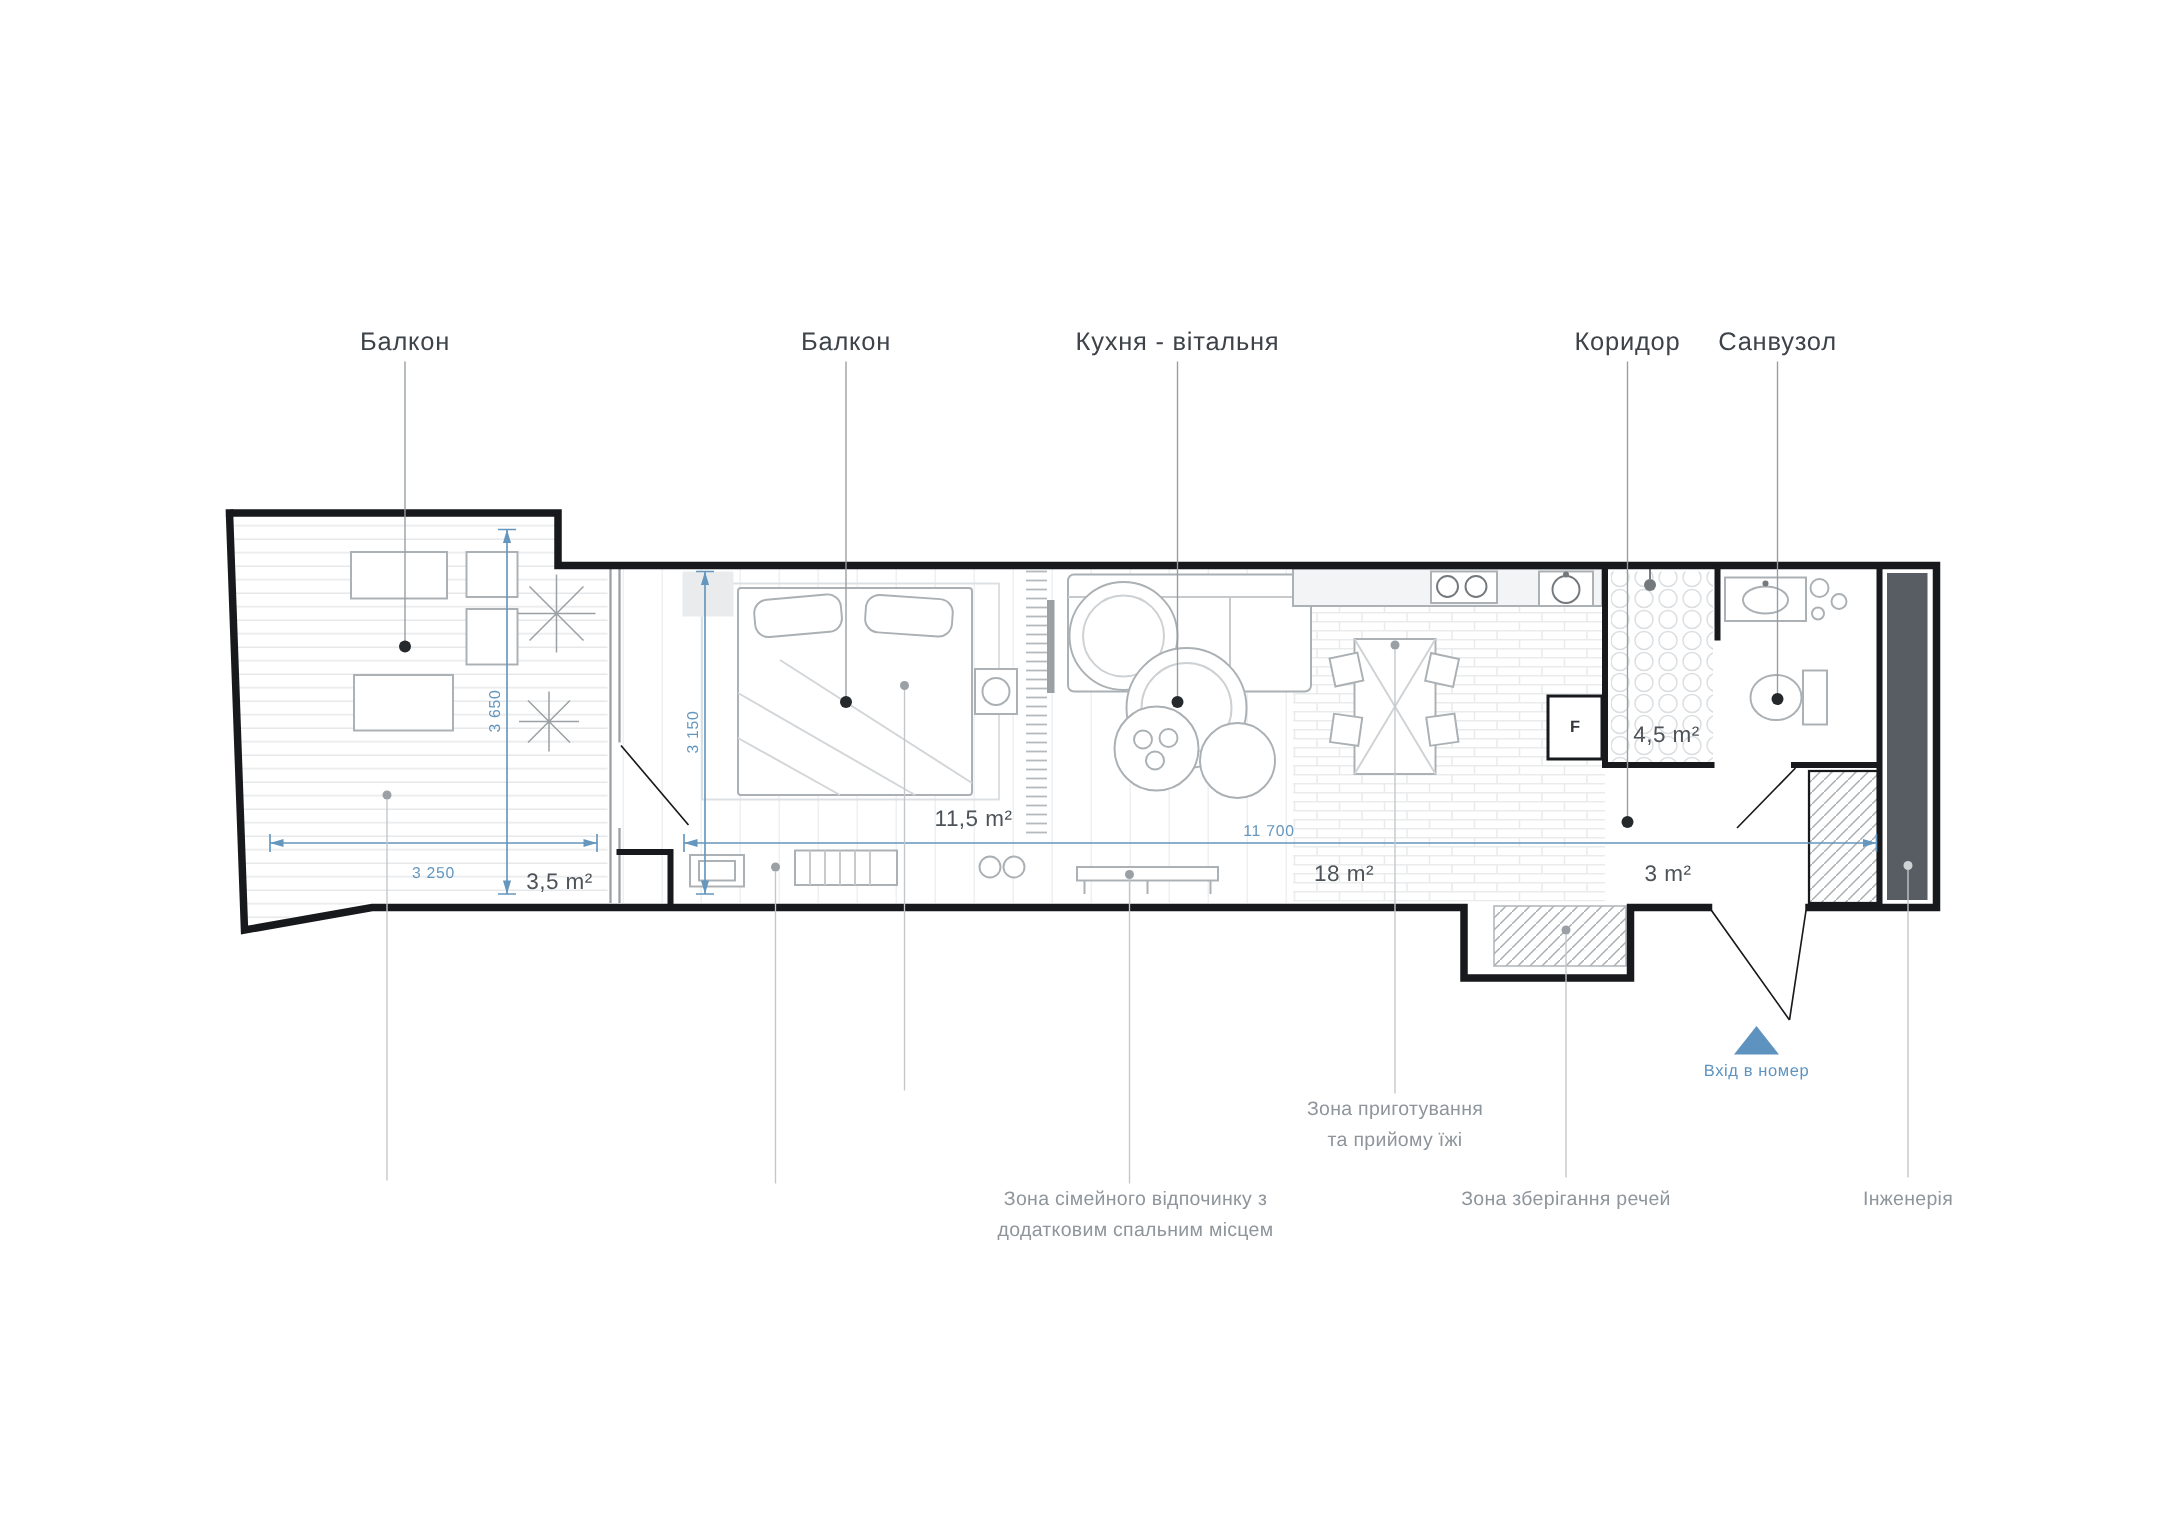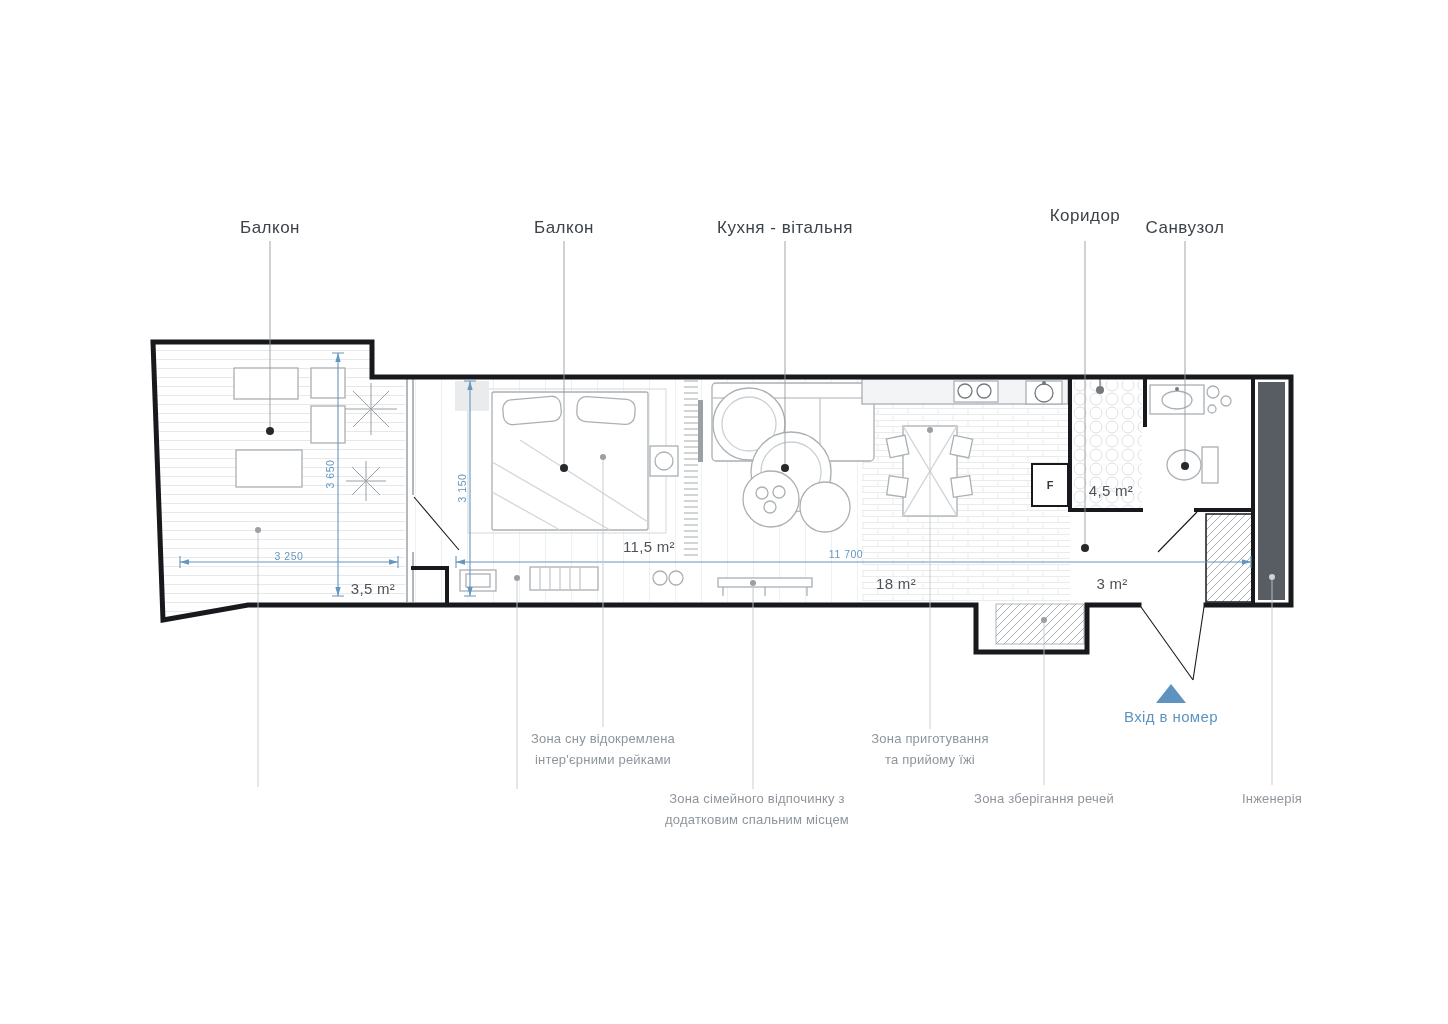--- a/index.html
+++ b/index.html
@@ -23,21 +23,21 @@
     position:absolute;transform:translate(-50%,-50%);
     font-size:10.5px;color:#6496be;white-space:nowrap;letter-spacing:.5px;
   }
   .dim-label.vert{transform:translate(-50%,-50%) rotate(-90deg);}
   .annotation{
     position:absolute;transform:translateX(-50%);
     font-size:13px;color:#8e959b;text-align:center;line-height:1.6;letter-spacing:.2px;
   }
   .entrance-label{
     position:absolute;transform:translateX(-50%);
-    font-size:15px;color:#5e93c0;letter-spacing:.4px;white-space:nowrap;
+    font-size:11px;color:#5e93c0;letter-spacing:.4px;white-space:nowrap;
   }
   .fridge-label{
     position:absolute;transform:translate(-50%,-50%);
     font-size:11px;font-weight:bold;color:#34383c;
   }
 </style>
 </head>
 <body>
 
 <div class="stage">
@@ -208,37 +208,36 @@
       <circle cx="1044" cy="620" r="3"></circle>
       <circle cx="1272" cy="577" r="3" fill="#cfd3d6"></circle>
     </g>
 
     <polygon points="1171,684 1186,703 1156,703" fill="#5e93c0"></polygon>
   </svg>
 
   <div class="room-label" style="left:270px;top:218px">Балкон</div>
   <div class="room-label" style="left:564px;top:218px">Балкон</div>
   <div class="room-label" style="left:785px;top:218px">Кухня - вітальня</div>
-  <div class="room-label" style="left:1085px;top:206px">Коридор</div>
+  <div class="room-label" style="left:1085px;top:218px">Коридор</div>
   <div class="room-label" style="left:1185px;top:218px">Санвузол</div>
 
   <div class="area-label" style="left:373px;top:588px">3,5 m²</div>
   <div class="area-label" style="left:649px;top:546px">11,5 m²</div>
   <div class="area-label" style="left:896px;top:583px">18 m²</div>
   <div class="area-label" style="left:1112px;top:583px">3 m²</div>
   <div class="area-label" style="left:1111px;top:490px">4,5 m²</div>
 
-  <div class="dim-label" style="left:289px;top:556px">3 250</div>
+  <div class="dim-label" style="left:289px;top:582px">3 250</div>
   <div class="dim-label vert" style="left:330px;top:474px">3 650</div>
   <div class="dim-label vert" style="left:462px;top:488px">3 150</div>
   <div class="dim-label" style="left:846px;top:554px">11 700</div>
 
   <div class="fridge-label" style="left:1050px;top:485px">F</div>
 
   <div class="entrance-label" style="left:1171px;top:708px">Вхід в номер</div>
 
-  <div class="annotation" style="left:603px;top:729px;width:165px">Зона сну відокремлена інтер'єрними рейками</div>
   <div class="annotation" style="left:930px;top:729px;width:130px">Зона приготування та прийому їжі</div>
   <div class="annotation" style="left:757px;top:789px;width:200px">Зона сімейного відпочинку з додатковим спальним місцем</div>
   <div class="annotation" style="left:1044px;top:789px;white-space:nowrap">Зона зберігання речей</div>
   <div class="annotation" style="left:1272px;top:789px;white-space:nowrap">Інженерія</div>
 
 </div>
 
 </body></html>

